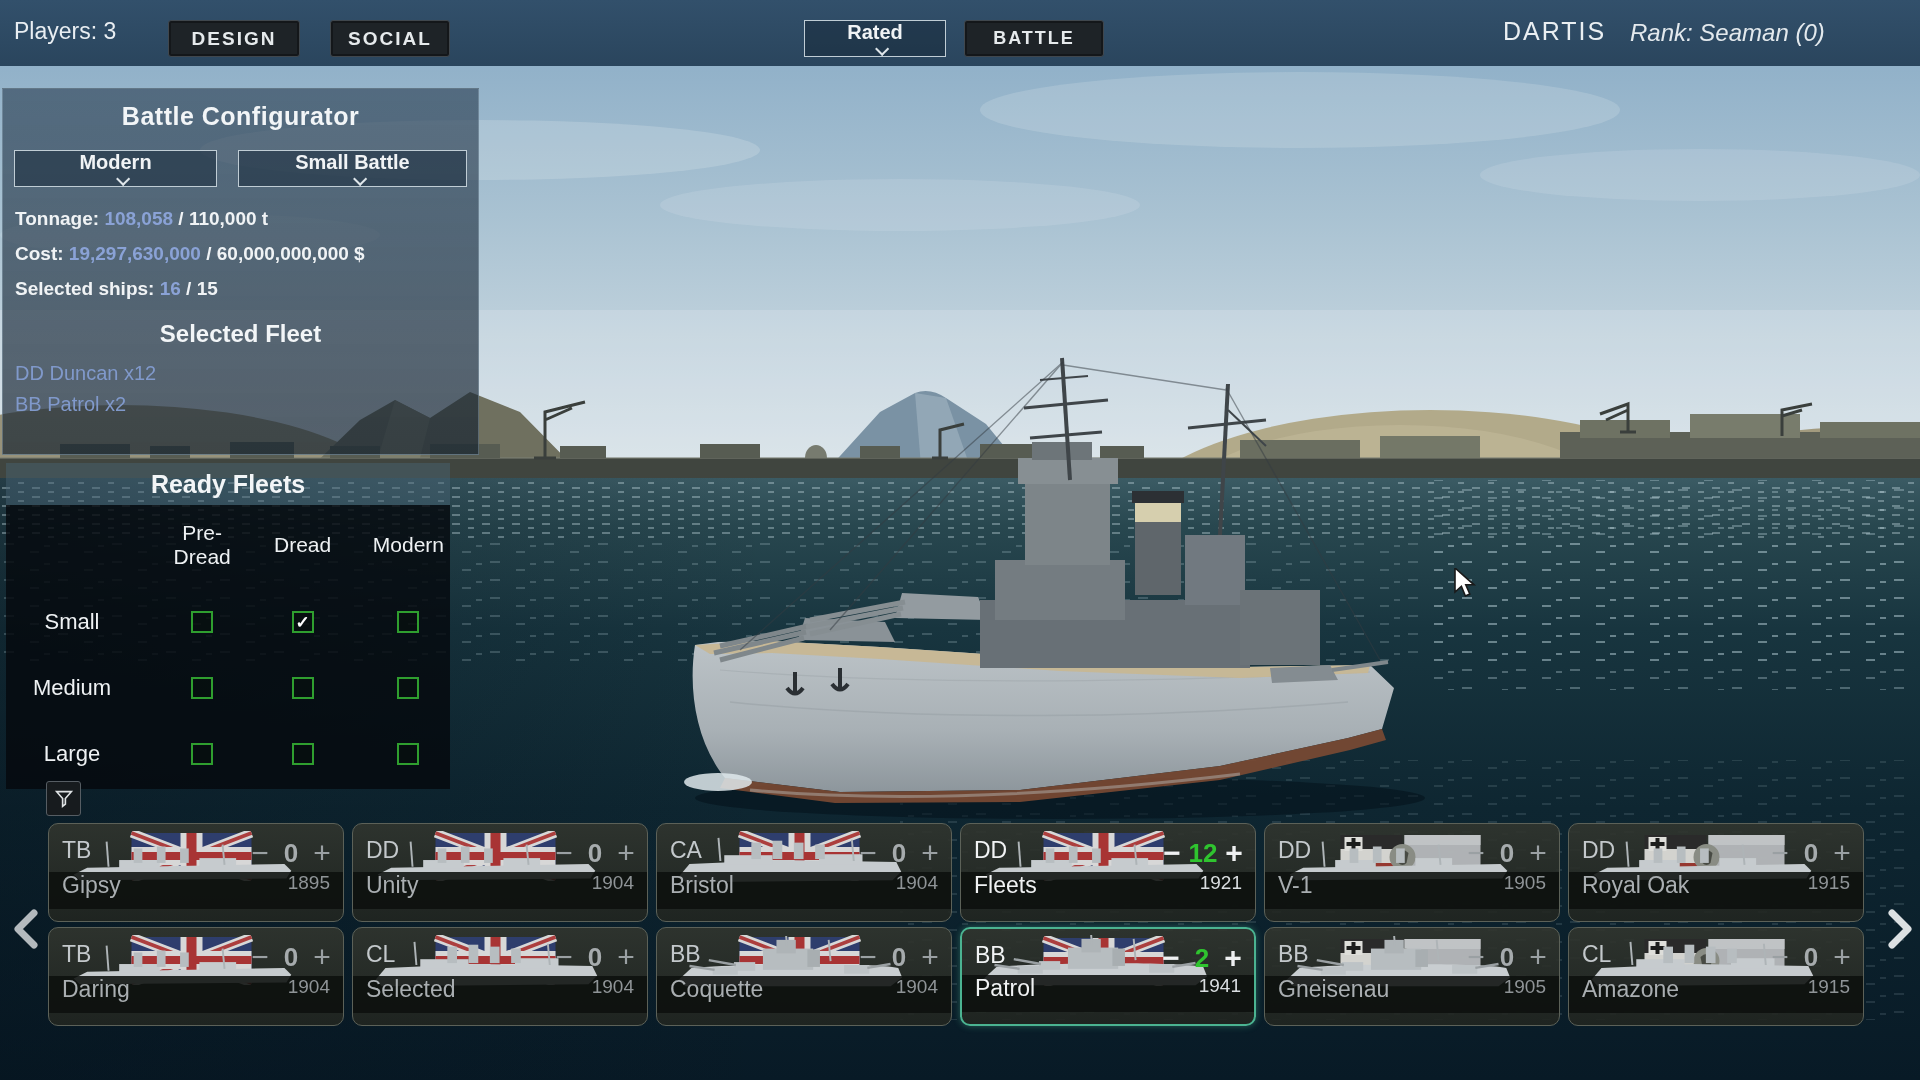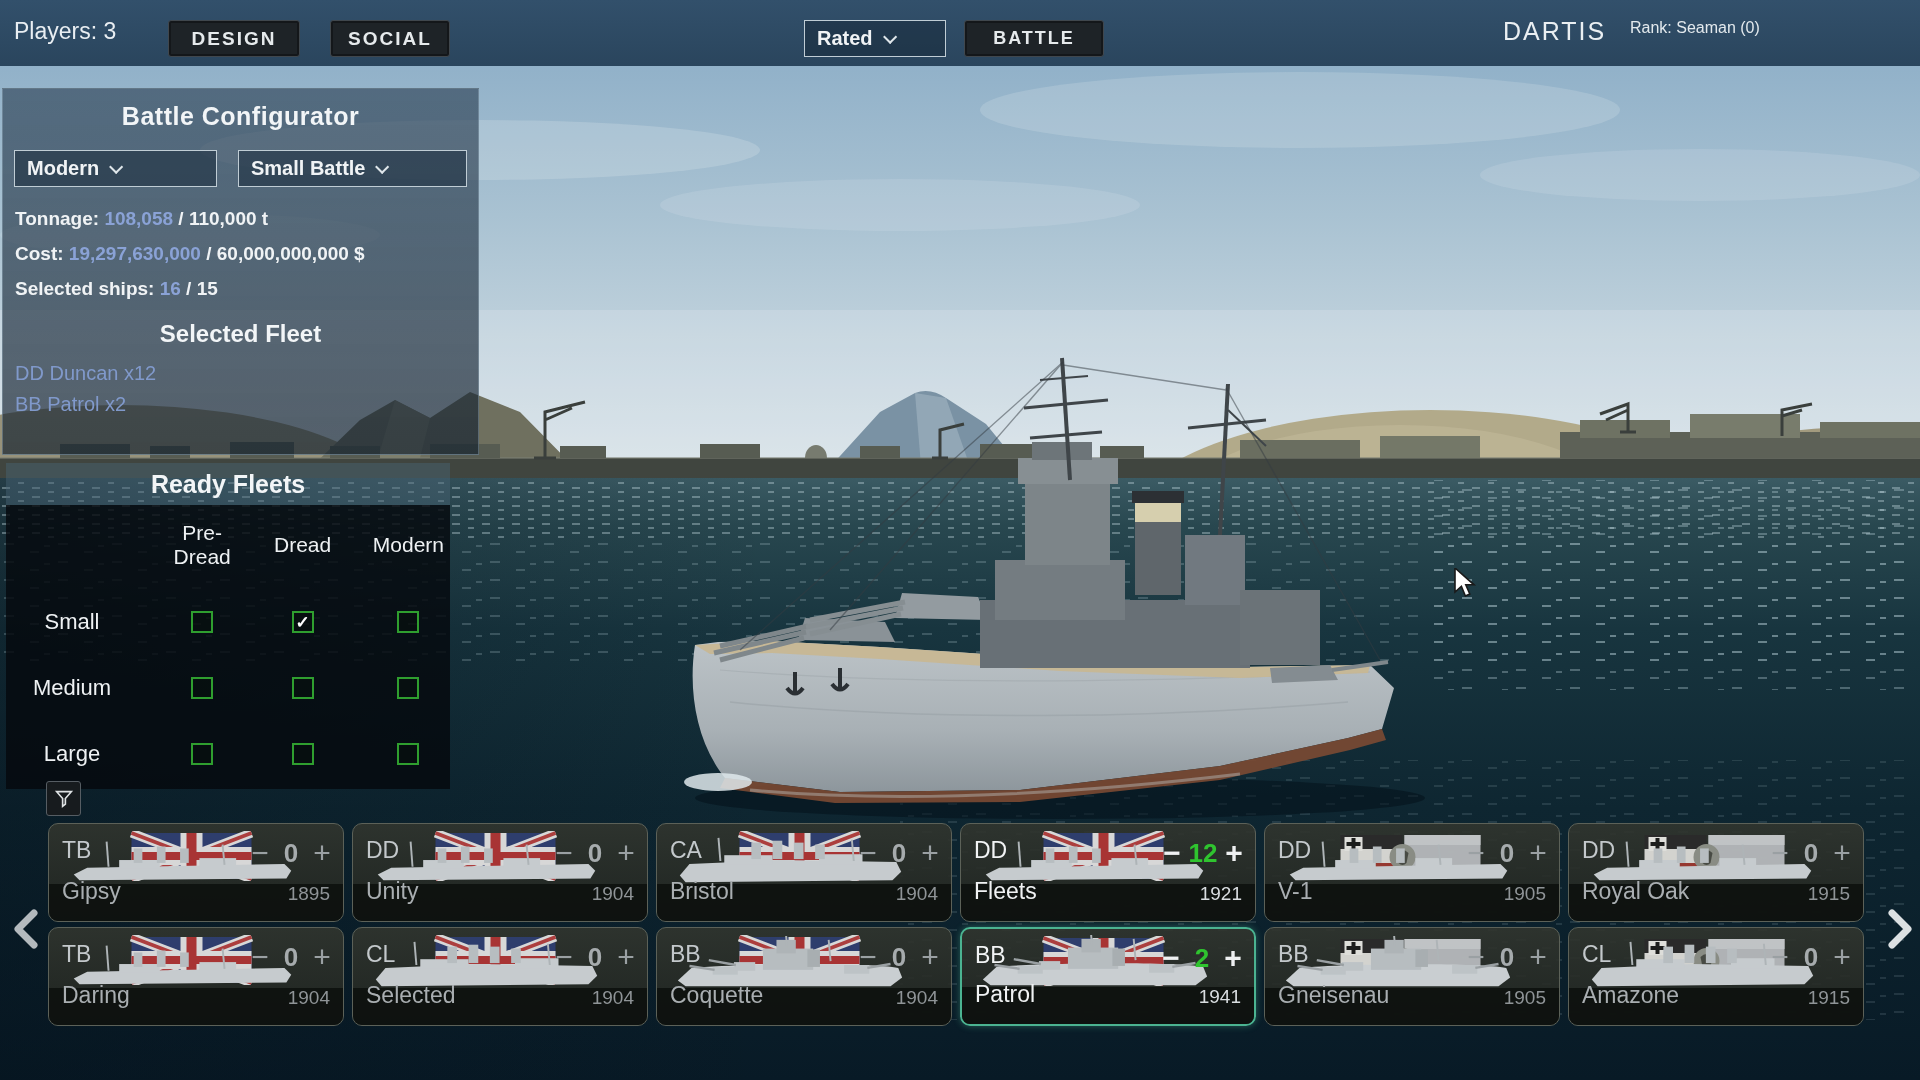--- a/index.html
+++ b/index.html
@@ -15,29 +15,29 @@
   .topbar{position:absolute;left:0;top:0;width:1920px;height:66px;
           background:linear-gradient(#32506b,#2a455d);z-index:30;}
   .players{position:absolute;left:14px;top:18px;font-size:23px;color:#e9eef2;}
   .tbtn{position:absolute;top:20px;height:37px;background:#1e2327;
         border:1px solid #40474d;box-shadow:inset 0 0 0 2px #14171a;
         color:#e6eaec;font-family:inherit;font-size:19px;font-weight:bold;
         letter-spacing:2px;cursor:pointer;border-radius:3px;}
   .tbtn.design{left:168px;width:132px;}
   .tbtn.social{left:330px;width:120px;}
   .tbtn.battle{left:964px;width:140px;font-size:18px;}
-  .select{display:flex;align-items:center;justify-content:flex-start;
+  .select{display:flex;align-items:center;justify-content:space-between;
           border:1px solid #c0cdd5;background:rgba(23,42,58,.55);
-          padding:0 12px;font-weight:bold;font-size:20px;color:#f0f3f5;cursor:pointer;}
+          padding:0 12px;font-weight:bold;font-size:20px;color:#f0f3f5;cursor:pointer;flex-direction:column;}
   .select .chev{width:10px;height:10px;border-right:2px solid #dfe6ea;
           border-bottom:2px solid #dfe6ea;transform:rotate(45deg) translateY(-3px);
           flex:none;margin-left:10px;}
   .topbar .select{position:absolute;left:804px;top:20px;width:142px;height:37px;}
   .user{position:absolute;left:1503px;top:17px;font-size:25px;letter-spacing:2px;color:#eaeff2;}
-  .rank{position:absolute;left:1630px;top:19px;font-size:16px;color:#e3e9ed;}
+  .rank{position:absolute;left:1630px;top:19px;font-size:24px;color:#e3e9ed;font-style:italic;}
 
   
   .config-panel{position:absolute;left:2px;top:88px;width:477px;height:367px;z-index:20;
       background:linear-gradient(rgba(42,62,82,.62),rgba(20,33,46,.68));
       border:1px solid rgba(160,185,200,.38);}
   .config-panel h1{margin:13px 0 0;text-align:center;font-size:25px;letter-spacing:.5px;color:#f2f5f7;}
   .config-selects{display:flex;justify-content:space-between;margin:19px 11px 0;}
   .config-selects .select{height:37px;}
   .config-selects .select.era{width:203px;}
   .config-selects .select.size{width:229px;}
@@ -78,23 +78,23 @@
   .card.selected .card-top{height:60px;}
   .flag{position:absolute;left:50%;top:7px;transform:translateX(-53%);width:150px;height:50px;}
   .sil{position:absolute;left:14px;bottom:-4px;width:238px;height:58px;}
   .ship-type{position:absolute;left:13px;top:13px;font-size:23px;color:#c3c8cb;}
   .counter{position:absolute;right:8px;top:11px;display:flex;align-items:center;}
   .counter .minus,.counter .plus{width:26px;text-align:center;font-size:30px;line-height:34px;color:#9aa0a3;}
   .counter .count{min-width:36px;text-align:center;font-size:26px;font-weight:bold;line-height:36px;color:#a6abad;}
   .card.hl .ship-type{color:#f2f4f5;}
   .card.hl .counter .minus,.card.hl .counter .plus{color:#eef0f1;font-weight:bold;}
   .count.green{color:#2fc42f !important;}
-  .card-name-bar{position:absolute;left:0;right:0;bottom:0;height:37px;
-      background:rgba(13,16,14,.88);display:flex;align-items:flex-end;
-      justify-content:space-between;padding:16px 13px;}
+  .card-name-bar{position:absolute;left:0;right:0;bottom:12px;height:37px;
+      background:rgba(13,16,14,.88);display:flex;align-items:flex-start;
+      justify-content:space-between;padding:0 13px;}
   .ship-name{font-size:23px;color:#a9aeb1;}
   .ship-year{font-size:19px;color:#8f9497;}
   .card.hl .ship-name{color:#f0f2f3;}
   .card.hl .ship-year{color:#d9dde0;}
 
   .cursor{position:absolute;left:1453px;top:568px;z-index:50;pointer-events:none;}
 </style>
 </head>
 <body>
 

